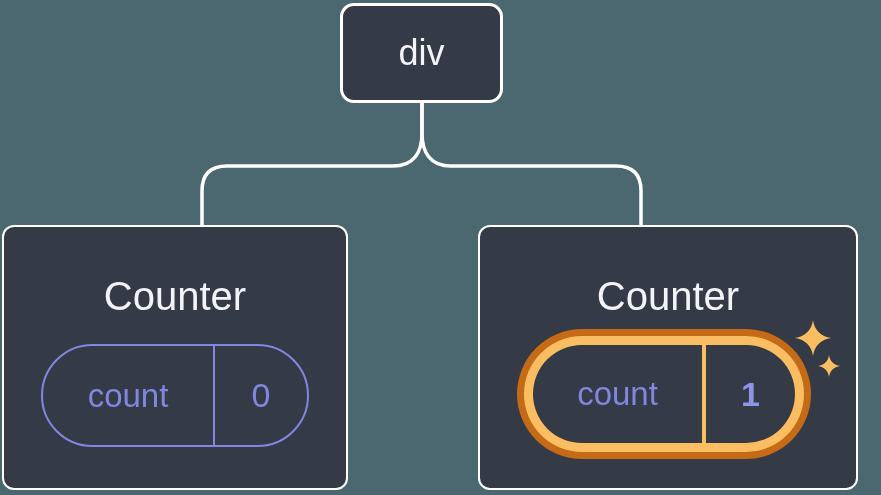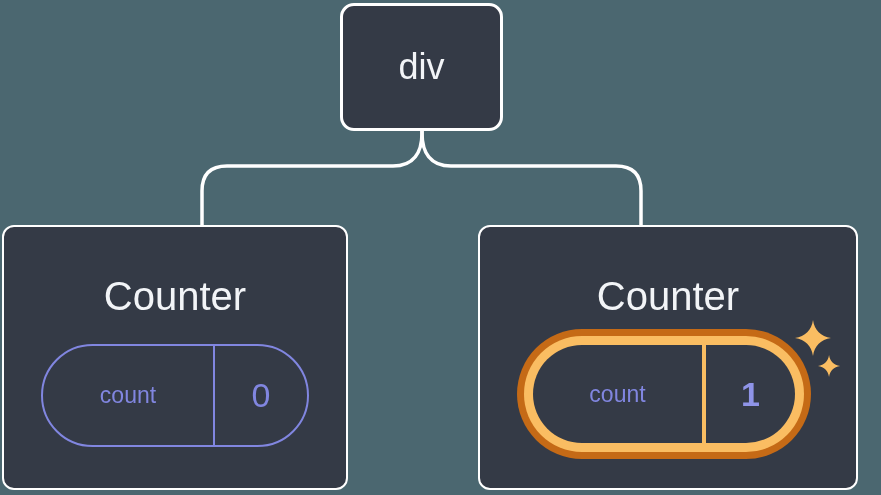--- a/index.html
+++ b/index.html
@@ -12,21 +12,21 @@
     font-family: "Liberation Sans", sans-serif;
   }
   .connector {
     position: absolute;
     left: 0; top: 0;
     width: 881px; height: 495px;
   }
   .root-node {
     position: absolute;
     left: 340px; top: 3px;
-    width: 163px; height: 128px;
+    width: 163px; height: 100px;
     box-sizing: border-box;
     background: #343a46;
     border: 3px solid #ffffff;
     border-radius: 14px;
     display: flex;
     align-items: center;
     justify-content: center;
     color: #f2f4f7;
     font-size: 36px;
   }
@@ -100,21 +100,21 @@
   .pill-inner .cell-key {
     width: 173px;
     box-sizing: border-box;
     border-right: 4px solid #fabd62;
     display: flex; align-items: center; justify-content: center;
   }
   .pill-inner .cell-value {
     flex: 1;
     display: flex; align-items: center; justify-content: center;
   }
-  .state-key   { color: #8186e0; font-size: 23px; }
+  .state-key   { color: #8186e0; font-size: 33px; }
   .state-value { color: #8186e0; font-size: 34px; }
   .state-value.highlight { color: #8f94e8; font-weight: 700; }
   .sparkles {
     position: absolute;
     left: 313px; top: 89px;
     width: 54px; height: 66px;
   }
 </style>
 </head>
 <body>

